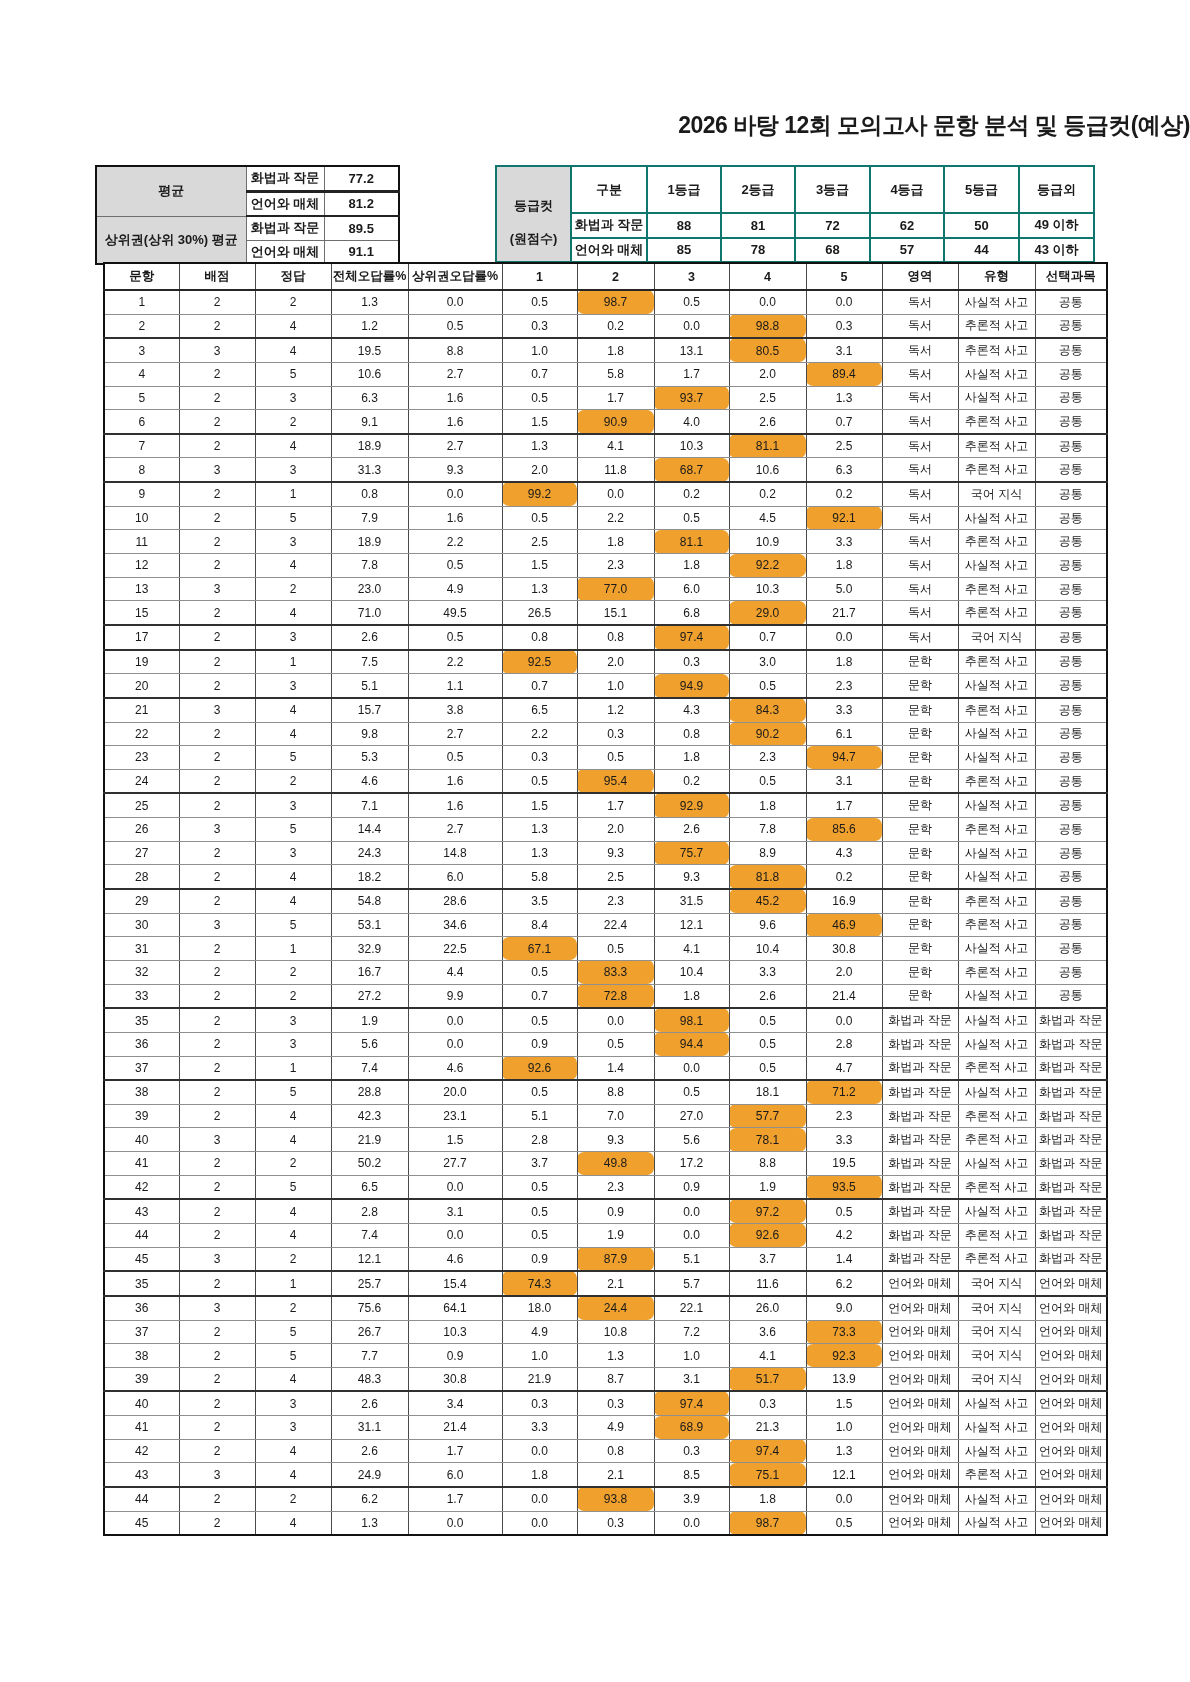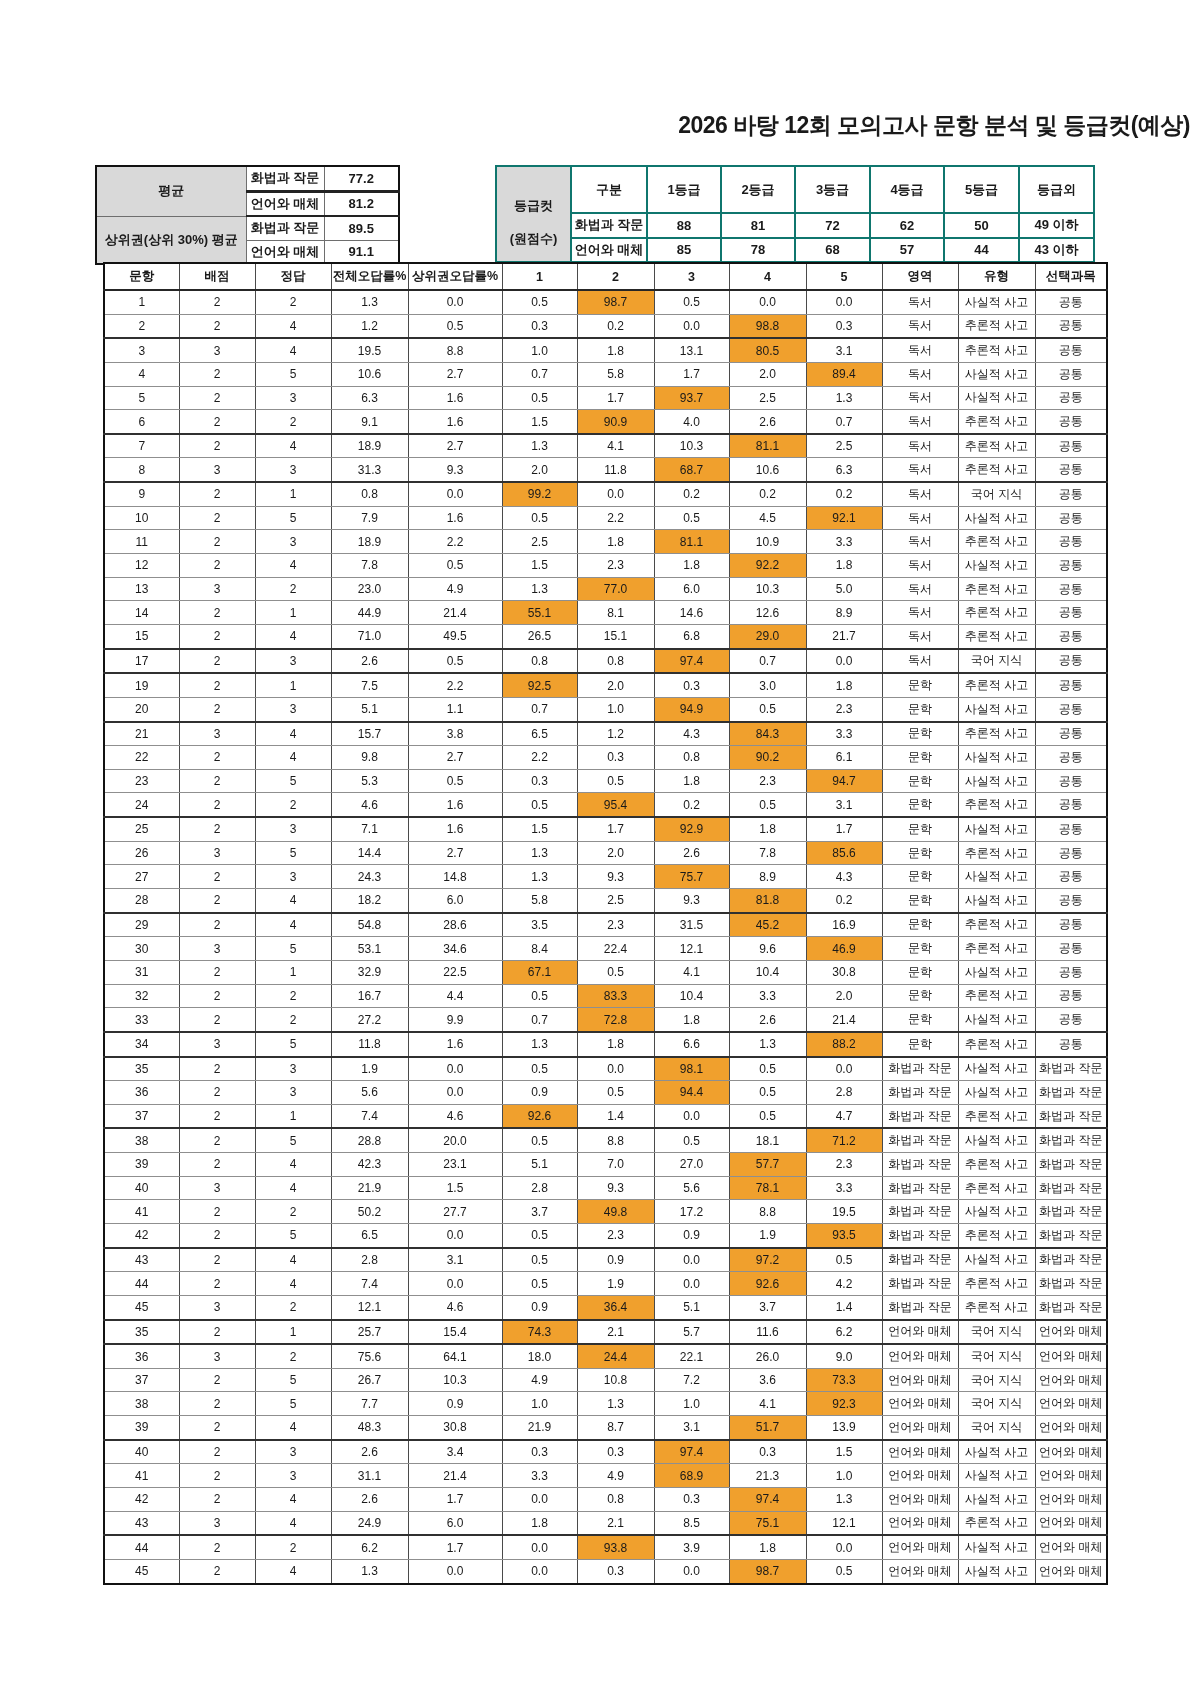--- a/index.html
+++ b/index.html
@@ -23,21 +23,21 @@
   .cut .hdr-row th { height:45px; }
   .gray { background:var(--gray,#D9D9D9); }
   .corner div { line-height:16px;margin-top:17px; }
   
   .qt th { font-weight:bold; font-size:12.5px; height:25px; background:#fff;
            border:1px solid #4a4a4a; border-bottom:2px solid #262626; }
   .qt td { font-size:12px; height:22.65px;
            border-left:1px solid #4a4a4a; border-right:1px solid #4a4a4a;
            border-top:1px solid #8f8f8f; border-bottom:1px solid #8f8f8f; }
   .qt tr.gb td { border-bottom:2px solid #303030; }
-  .qt td.hl { background:var(--hl,#F0A02D); }
+  .qt td.hl { background:var(--hl,#F0A02D);border-radius:7px; }
 </style>
 </head>
 <body>
 
 <div class="page">
 
   <div class="title">2026 바탕 12회 모의고사 문항 분석 및 등급컷(예상)</div>
 
   <table class="tbl avg">
     <colgroup>
@@ -335,35 +335,20 @@
           <td>4.9</td>
           <td>1.3</td>
           <td class="hl">77.0</td>
           <td>6.0</td>
           <td>10.3</td>
           <td>5.0</td>
           <td>독서</td>
           <td>추론적 사고</td>
           <td>공통</td>
         </tr>
-        <tr>
-          <td>14</td>
-          <td>2</td>
-          <td>1</td>
-          <td>44.9</td>
-          <td>21.4</td>
-          <td class="hl">55.1</td>
-          <td>8.1</td>
-          <td>14.6</td>
-          <td>12.6</td>
-          <td>8.9</td>
-          <td>독서</td>
-          <td>추론적 사고</td>
-          <td>공통</td>
-        </tr>
         <tr class="gb">
           <td>15</td>
           <td>2</td>
           <td>4</td>
           <td>71.0</td>
           <td>49.5</td>
           <td>26.5</td>
           <td>15.1</td>
           <td>6.8</td>
           <td class="hl">29.0</td>
@@ -605,35 +590,20 @@
           <td>9.9</td>
           <td>0.7</td>
           <td class="hl">72.8</td>
           <td>1.8</td>
           <td>2.6</td>
           <td>21.4</td>
           <td>문학</td>
           <td>사실적 사고</td>
           <td>공통</td>
         </tr>
-        <tr class="gb">
-          <td>34</td>
-          <td>3</td>
-          <td>5</td>
-          <td>11.8</td>
-          <td>1.6</td>
-          <td>1.3</td>
-          <td>1.8</td>
-          <td>6.6</td>
-          <td>1.3</td>
-          <td class="hl">88.2</td>
-          <td>문학</td>
-          <td>추론적 사고</td>
-          <td>공통</td>
-        </tr>
         <tr>
           <td>35</td>
           <td>2</td>
           <td>3</td>
           <td>1.9</td>
           <td>0.0</td>
           <td>0.5</td>
           <td>0.0</td>
           <td class="hl">98.1</td>
           <td>0.5</td>
@@ -777,21 +747,21 @@
           <td>추론적 사고</td>
           <td>화법과 작문</td>
         </tr>
         <tr class="gb">
           <td>45</td>
           <td>3</td>
           <td>2</td>
           <td>12.1</td>
           <td>4.6</td>
           <td>0.9</td>
-          <td class="hl">36.4</td>
+          <td class="hl">87.9</td>
           <td>5.1</td>
           <td>3.7</td>
           <td>1.4</td>
           <td>화법과 작문</td>
           <td>추론적 사고</td>
           <td>화법과 작문</td>
         </tr>
         <tr class="gb">
           <td>35</td>
           <td>2</td>

